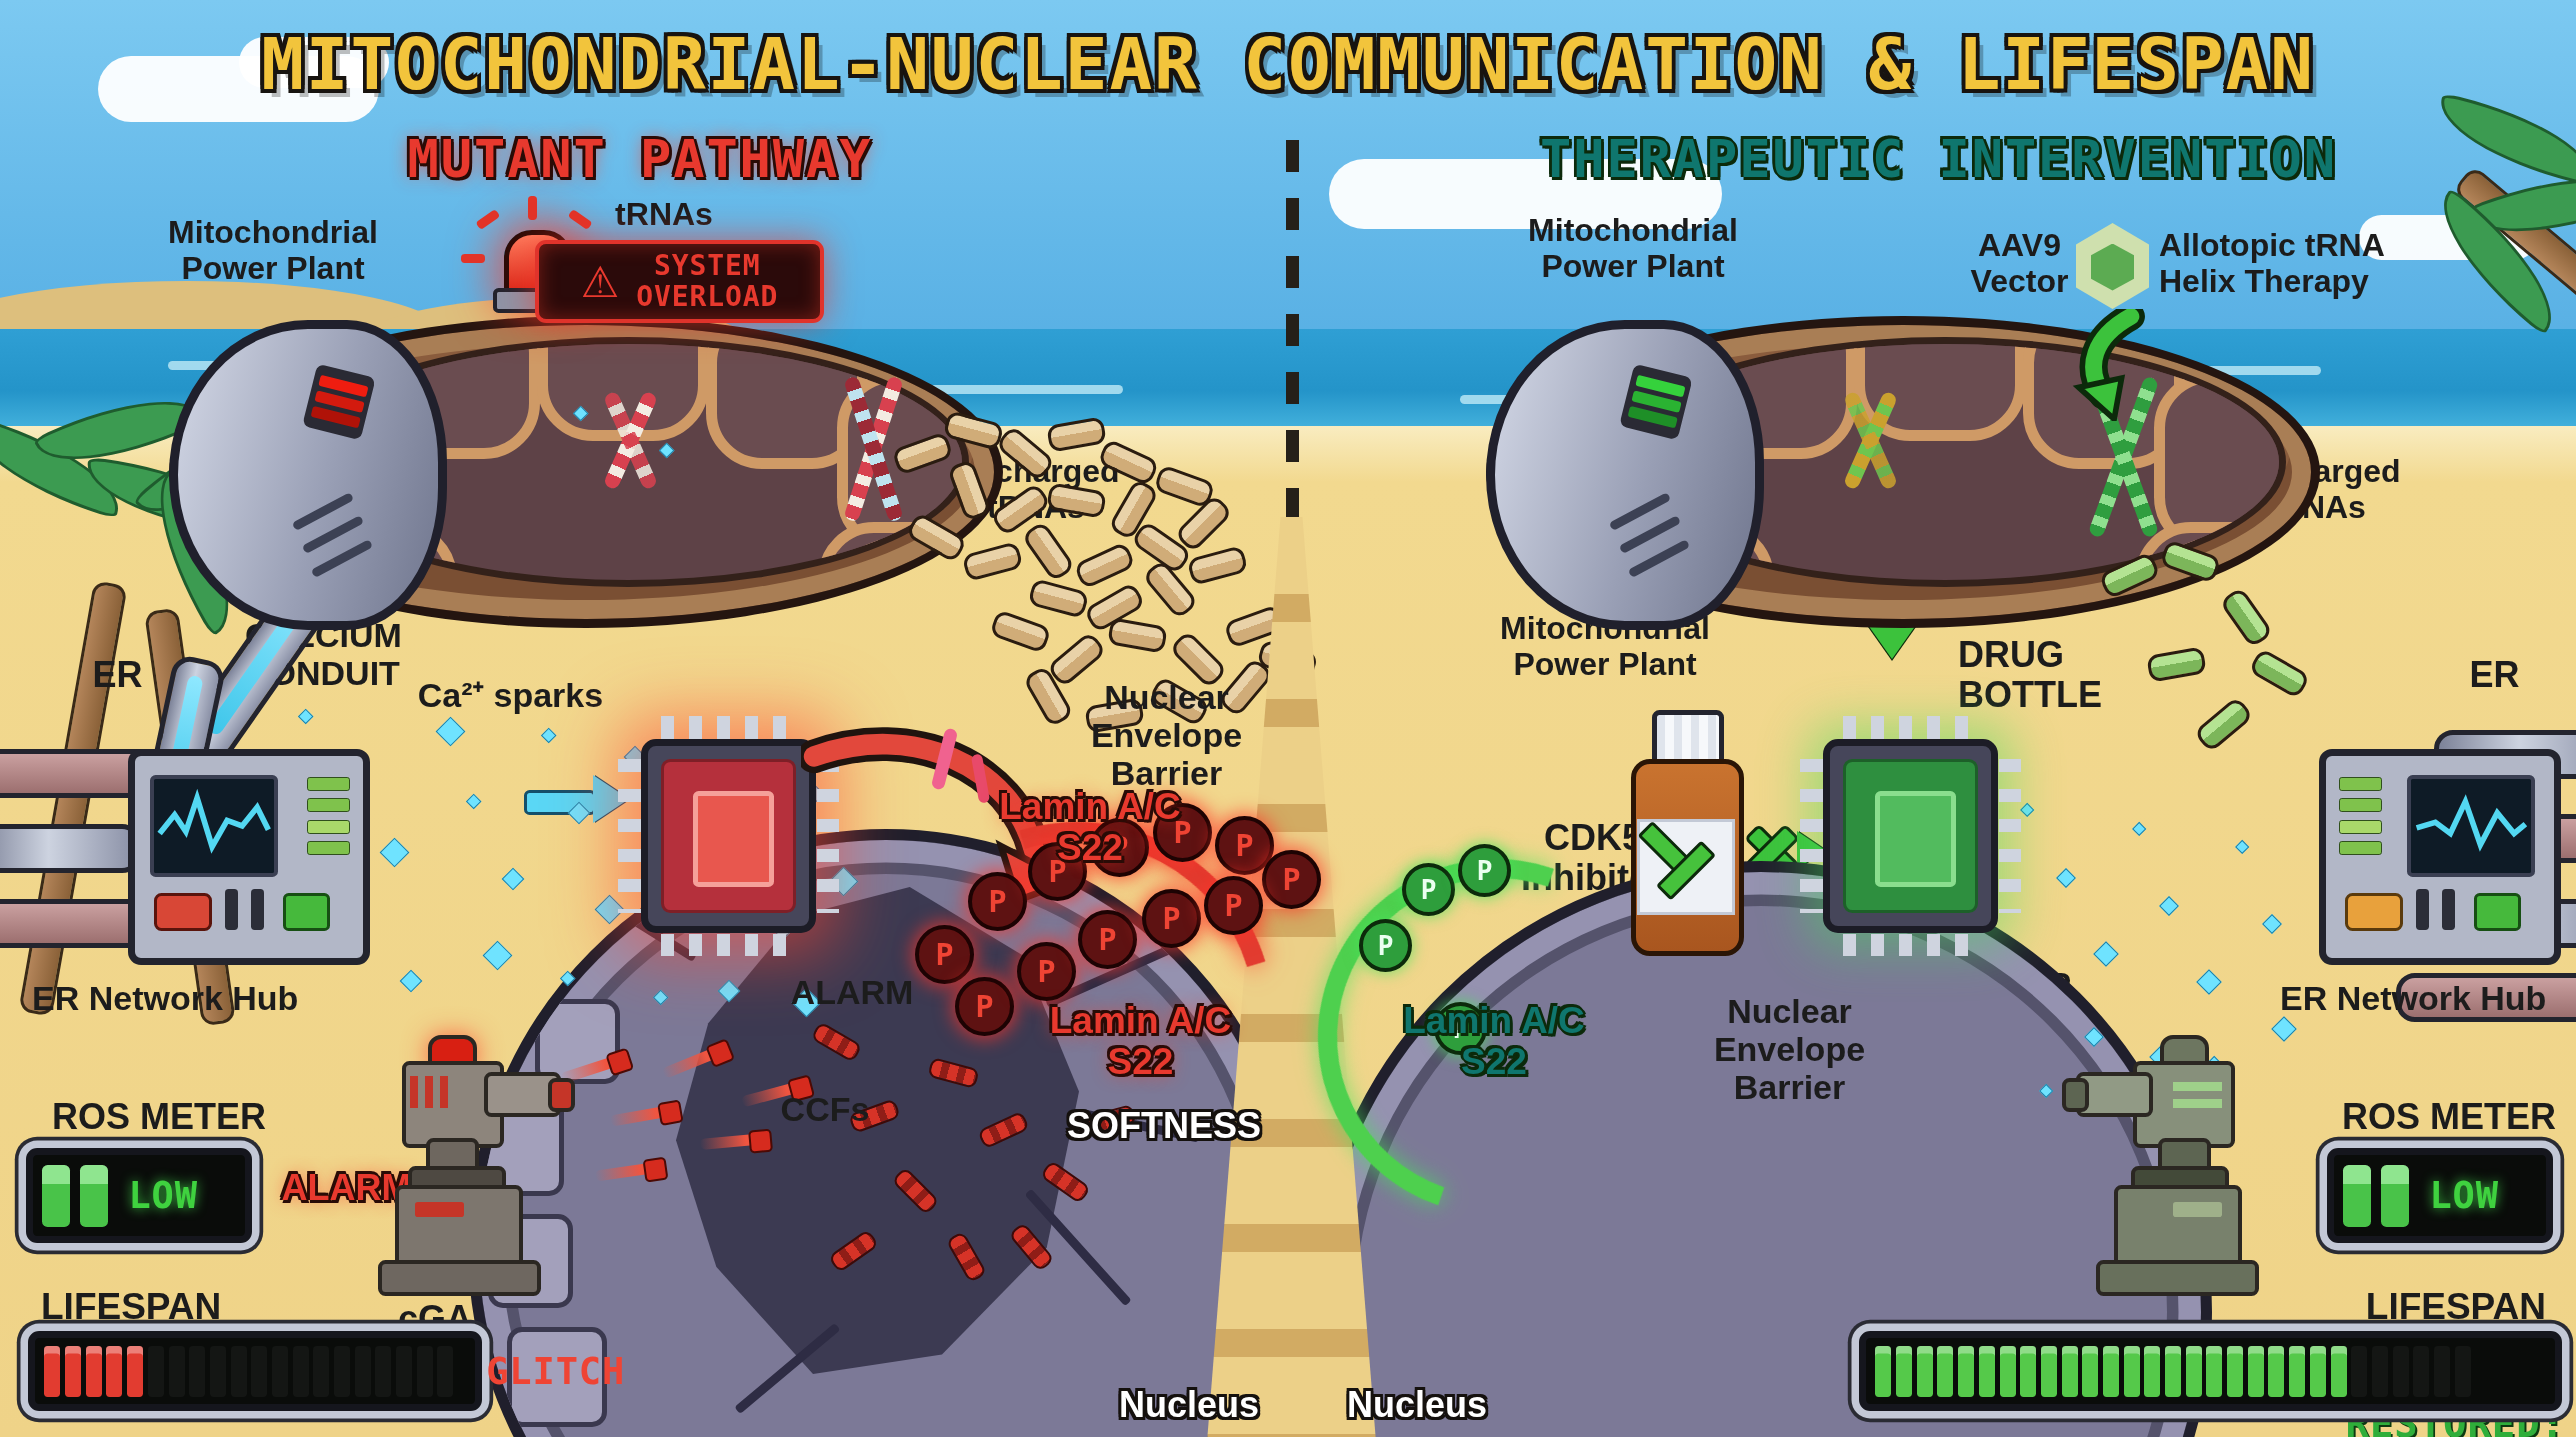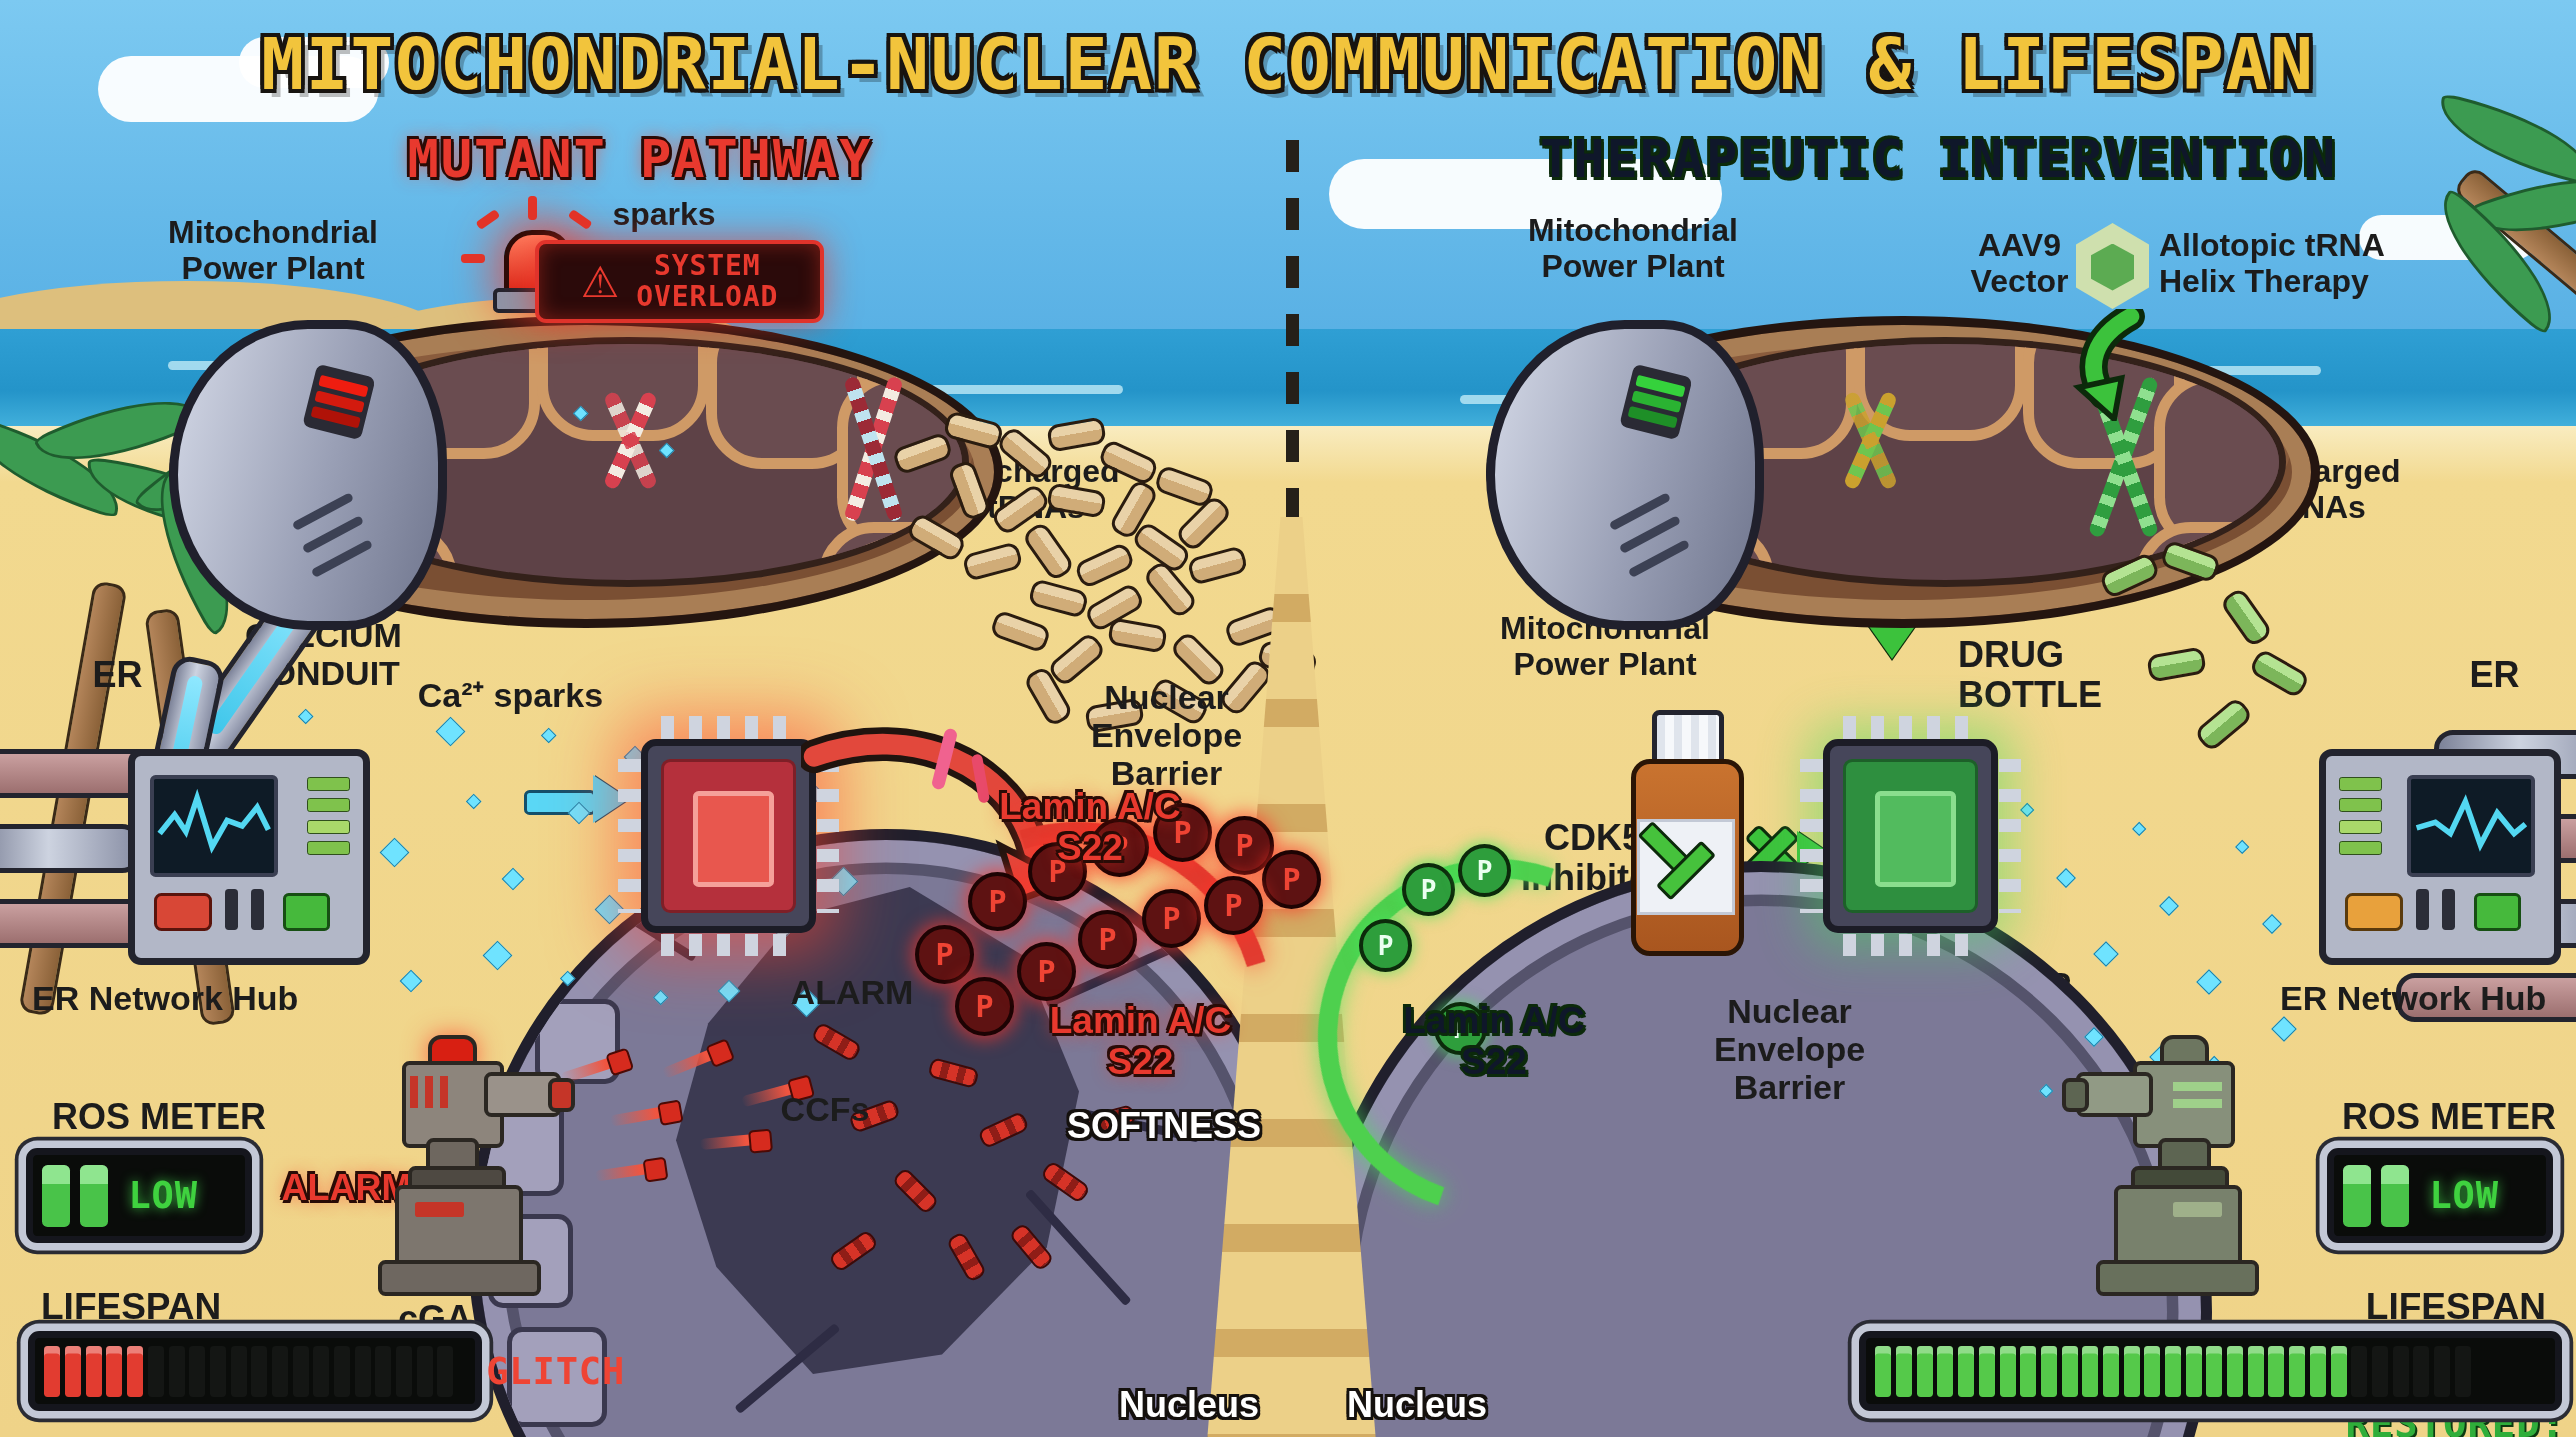--- a/index.html
+++ b/index.html
@@ -24,21 +24,21 @@
   .spine{left:1200px;top:517px;width:183px;height:921px;
         background:repeating-linear-gradient(180deg,#ecd088 0 77px,#d2ab63 77px 105px);
         clip-path:polygon(44% 0,56% 0,96% 100%,4% 100%);z-index:6}
   
   .lbl{font-weight:bold;color:#1c1c1c;white-space:pre-line;text-align:center;line-height:1.12;font-size:32px}
   .px{font-family:"DejaVu Sans Mono",monospace;letter-spacing:0.9px}
   .wt{color:#fff;text-shadow:2.8px 0 0 #15110e,-2.8px 0 0 #15110e,0 2.8px 0 #15110e,0 -2.8px 0 #15110e,
       2.8px 2.8px 0 #15110e,-2.8px -2.8px 0 #15110e,2.8px -2.8px 0 #15110e,-2.8px 2.8px 0 #15110e}
   .redtxt{color:#e8392e;text-shadow:2.8px 0 0 #2a0b06,-2.8px 0 0 #2a0b06,0 2.8px 0 #2a0b06,0 -2.8px 0 #2a0b06,
       2.8px 2.8px 0 #2a0b06,-2.8px -2.8px 0 #2a0b06,0 0 17px rgba(255,60,40,.8)}
-  .grntxt{color:#0f172a;text-shadow:2.8px 0 0 #0c2a0b,-2.8px 0 0 #0c2a0b,0 2.8px 0 #0c2a0b,0 -2.8px 0 #0c2a0b,
+  .grntxt{color:#0f766e;text-shadow:2.8px 0 0 #0c2a0b,-2.8px 0 0 #0c2a0b,0 2.8px 0 #0c2a0b,0 -2.8px 0 #0c2a0b,
       2.8px 2.8px 0 #0c2a0b,-2.8px -2.8px 0 #0c2a0b}
   .hdr{font-size:52px;font-weight:bold;letter-spacing:1.9px;text-align:center;white-space:nowrap}
   .title{left:0;top:22.5px;width:2576px;text-align:center;font-size:71px;font-weight:bold;letter-spacing:1.9px;
        color:#f2c43c;z-index:9;
        text-shadow:3.7px 0 0 #181410,-3.7px 0 0 #181410,0 3.7px 0 #181410,0 -3.7px 0 #181410,
        3.7px 3.7px 0 #181410,-3.7px -3.7px 0 #181410,3.7px -3.7px 0 #181410,-3.7px 3.7px 0 #181410,7.5px 7.5px 0 rgba(0,0,0,.25)}
   
   .mito-body{width:816px;height:294px;border-radius:50%;background:#8a5c3d;border:9.4px solid #241510;
        box-shadow:inset 0 0 0 19px #a97e55,inset 0 -24px 0 20.6px #7a4f33;z-index:3}
   .mito-inner{width:668px;height:236px;border-radius:50%;background:#5e4247;border:7.5px solid #33211a;overflow:hidden;z-index:3}
@@ -146,21 +146,21 @@
     <div class="abs" style="left:15px;top:17px;width:58px;height:62px;border-radius:28px 28px 7.5px 7.5px;background:linear-gradient(180deg,#ff7d5e,#d81f12);border:5.6px solid #2a0b06;box-shadow:0 0 41px 13px rgba(255,60,40,.6)"></div>
     <div class="abs" style="left:3.7px;top:75px;width:86px;height:17px;background:#8f94a6;border:4.7px solid #23242e;border-radius:5.6px"></div>
     <div class="ray" style="left:39px;top:-17px;width:9.4px;height:24px"></div>
     <div class="ray" style="left:-13px;top:1.9px;width:24px;height:9.4px;transform:rotate(-35deg)"></div>
     <div class="ray" style="left:79px;top:1.9px;width:24px;height:9.4px;transform:rotate(35deg)"></div>
     <div class="ray" style="left:-28px;top:41px;width:24px;height:9.4px"></div>
     <div class="ray" style="left:94px;top:41px;width:24px;height:9.4px"></div>
   </div>
   <div class="abs lbl" style="left:156px;top:215px;width:234px">Mitochondrial
 Power Plant</div>
-  <div class="abs lbl" style="left:608px;top:197px;width:112px">sparks</div>
+  <div class="abs lbl" style="left:608px;top:197px;width:112px">tRNAs</div>
   <div class="abs panel" style="left:535px;top:240px;width:281px;height:75px">
     <span style="color:#e8392e;font-size:43px">⚠</span>
     <span class="px" style="color:#e8392e;font-weight:bold;font-size:28px;white-space:pre-line;text-align:center;line-height:1.1">SYSTEM
 OVERLOAD</span>
   </div>
 
   <div class="abs pipe" style="left:236px;top:554px;width:43px;height:206px;transform:rotate(35deg)">
       <div class="pipecore"></div>
     </div>
   <div class="abs pipe" style="left:157px;top:657px;width:43px;height:159px;transform:rotate(12deg)">

